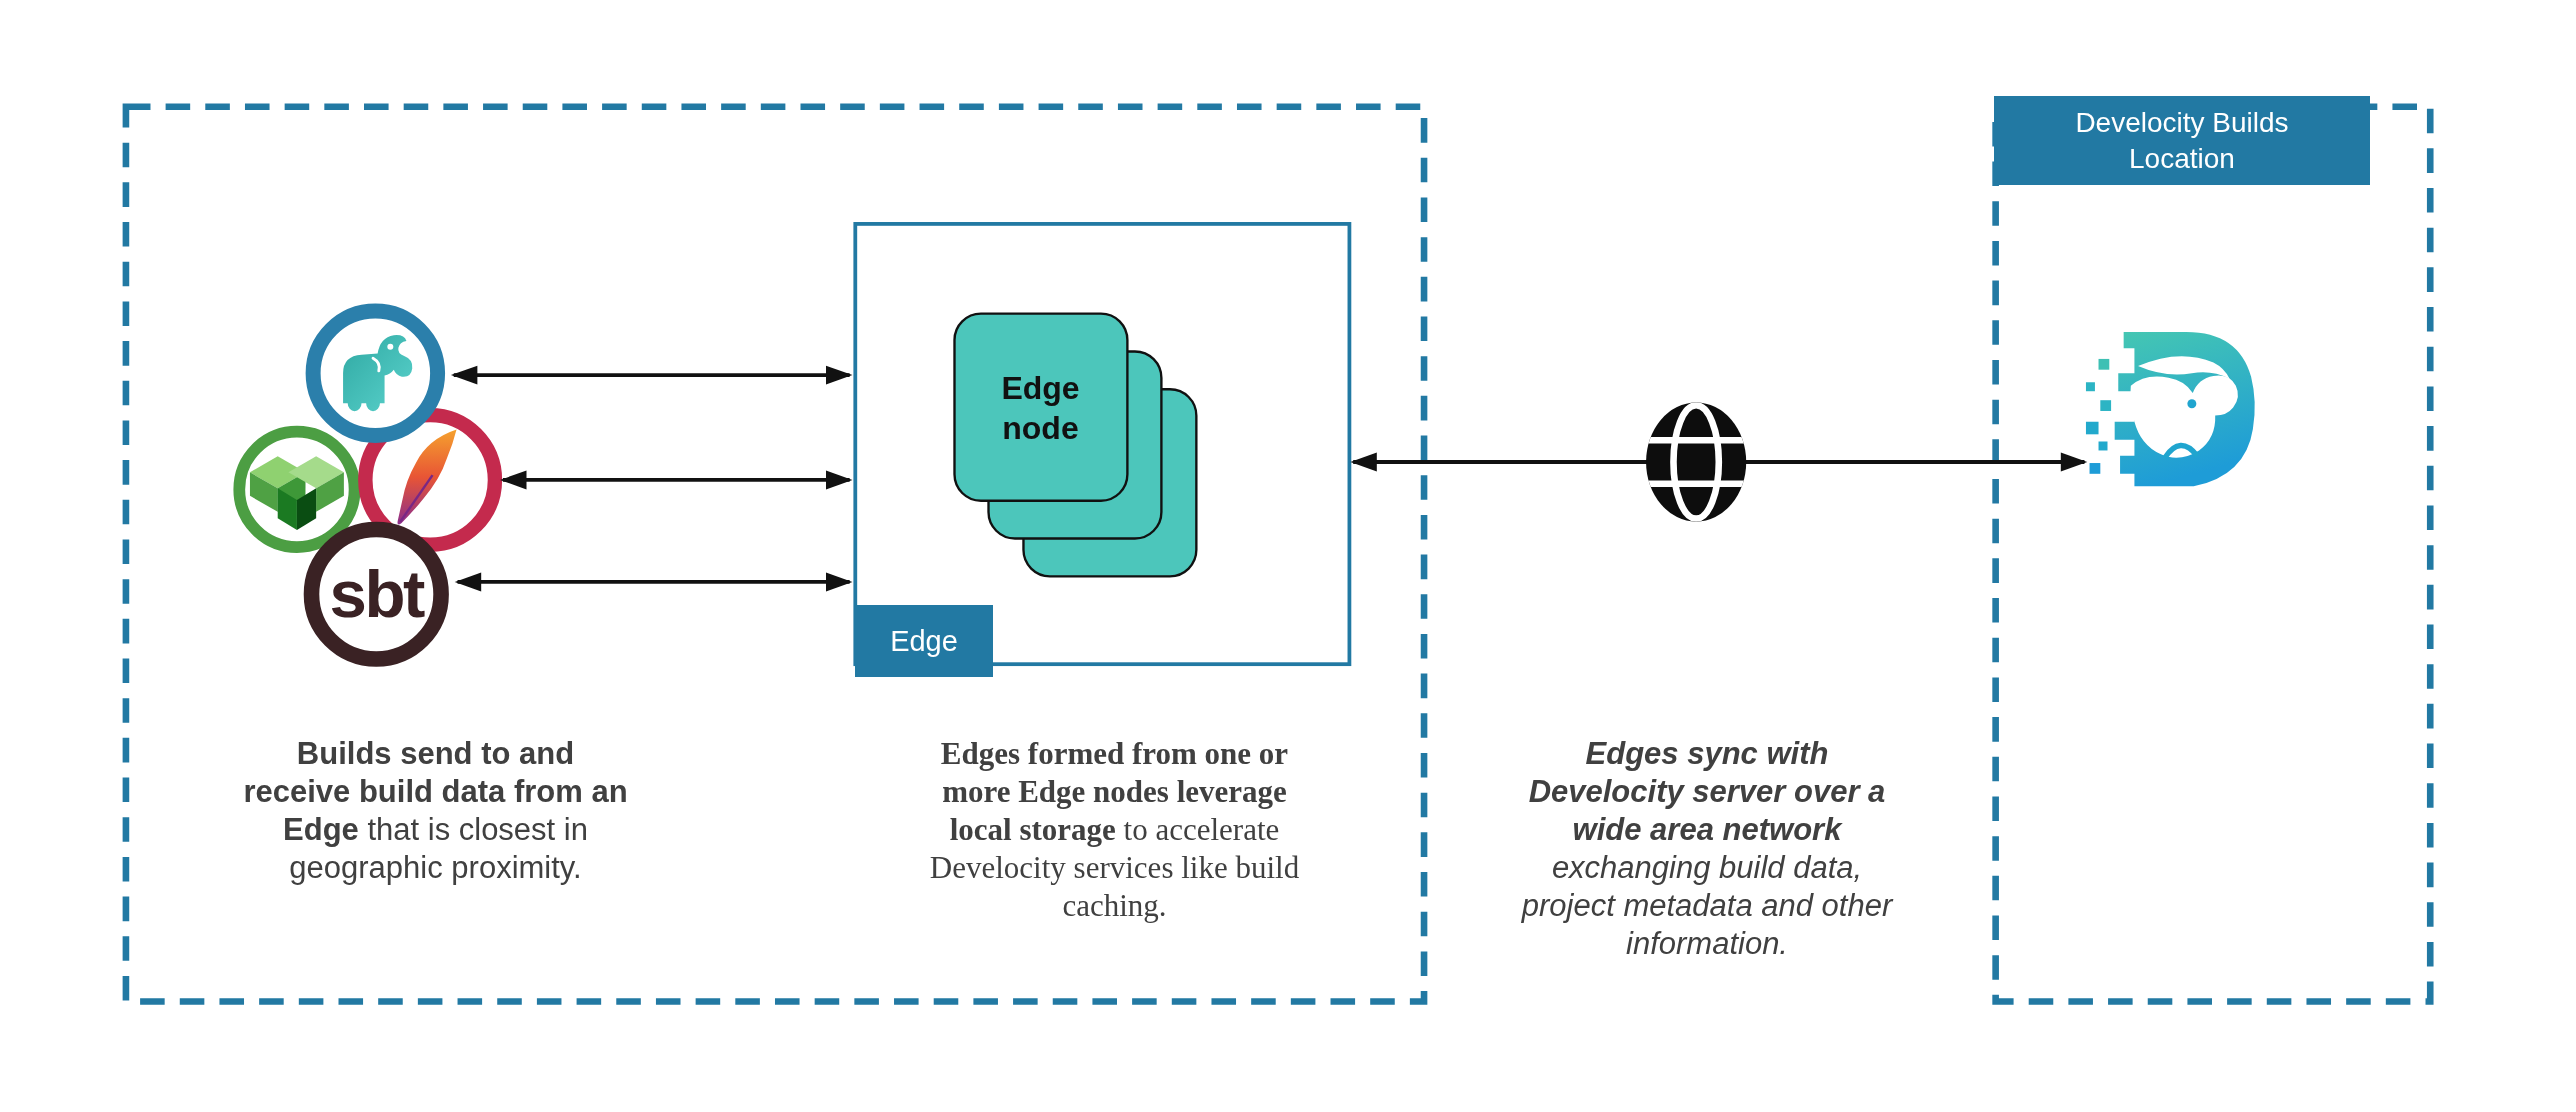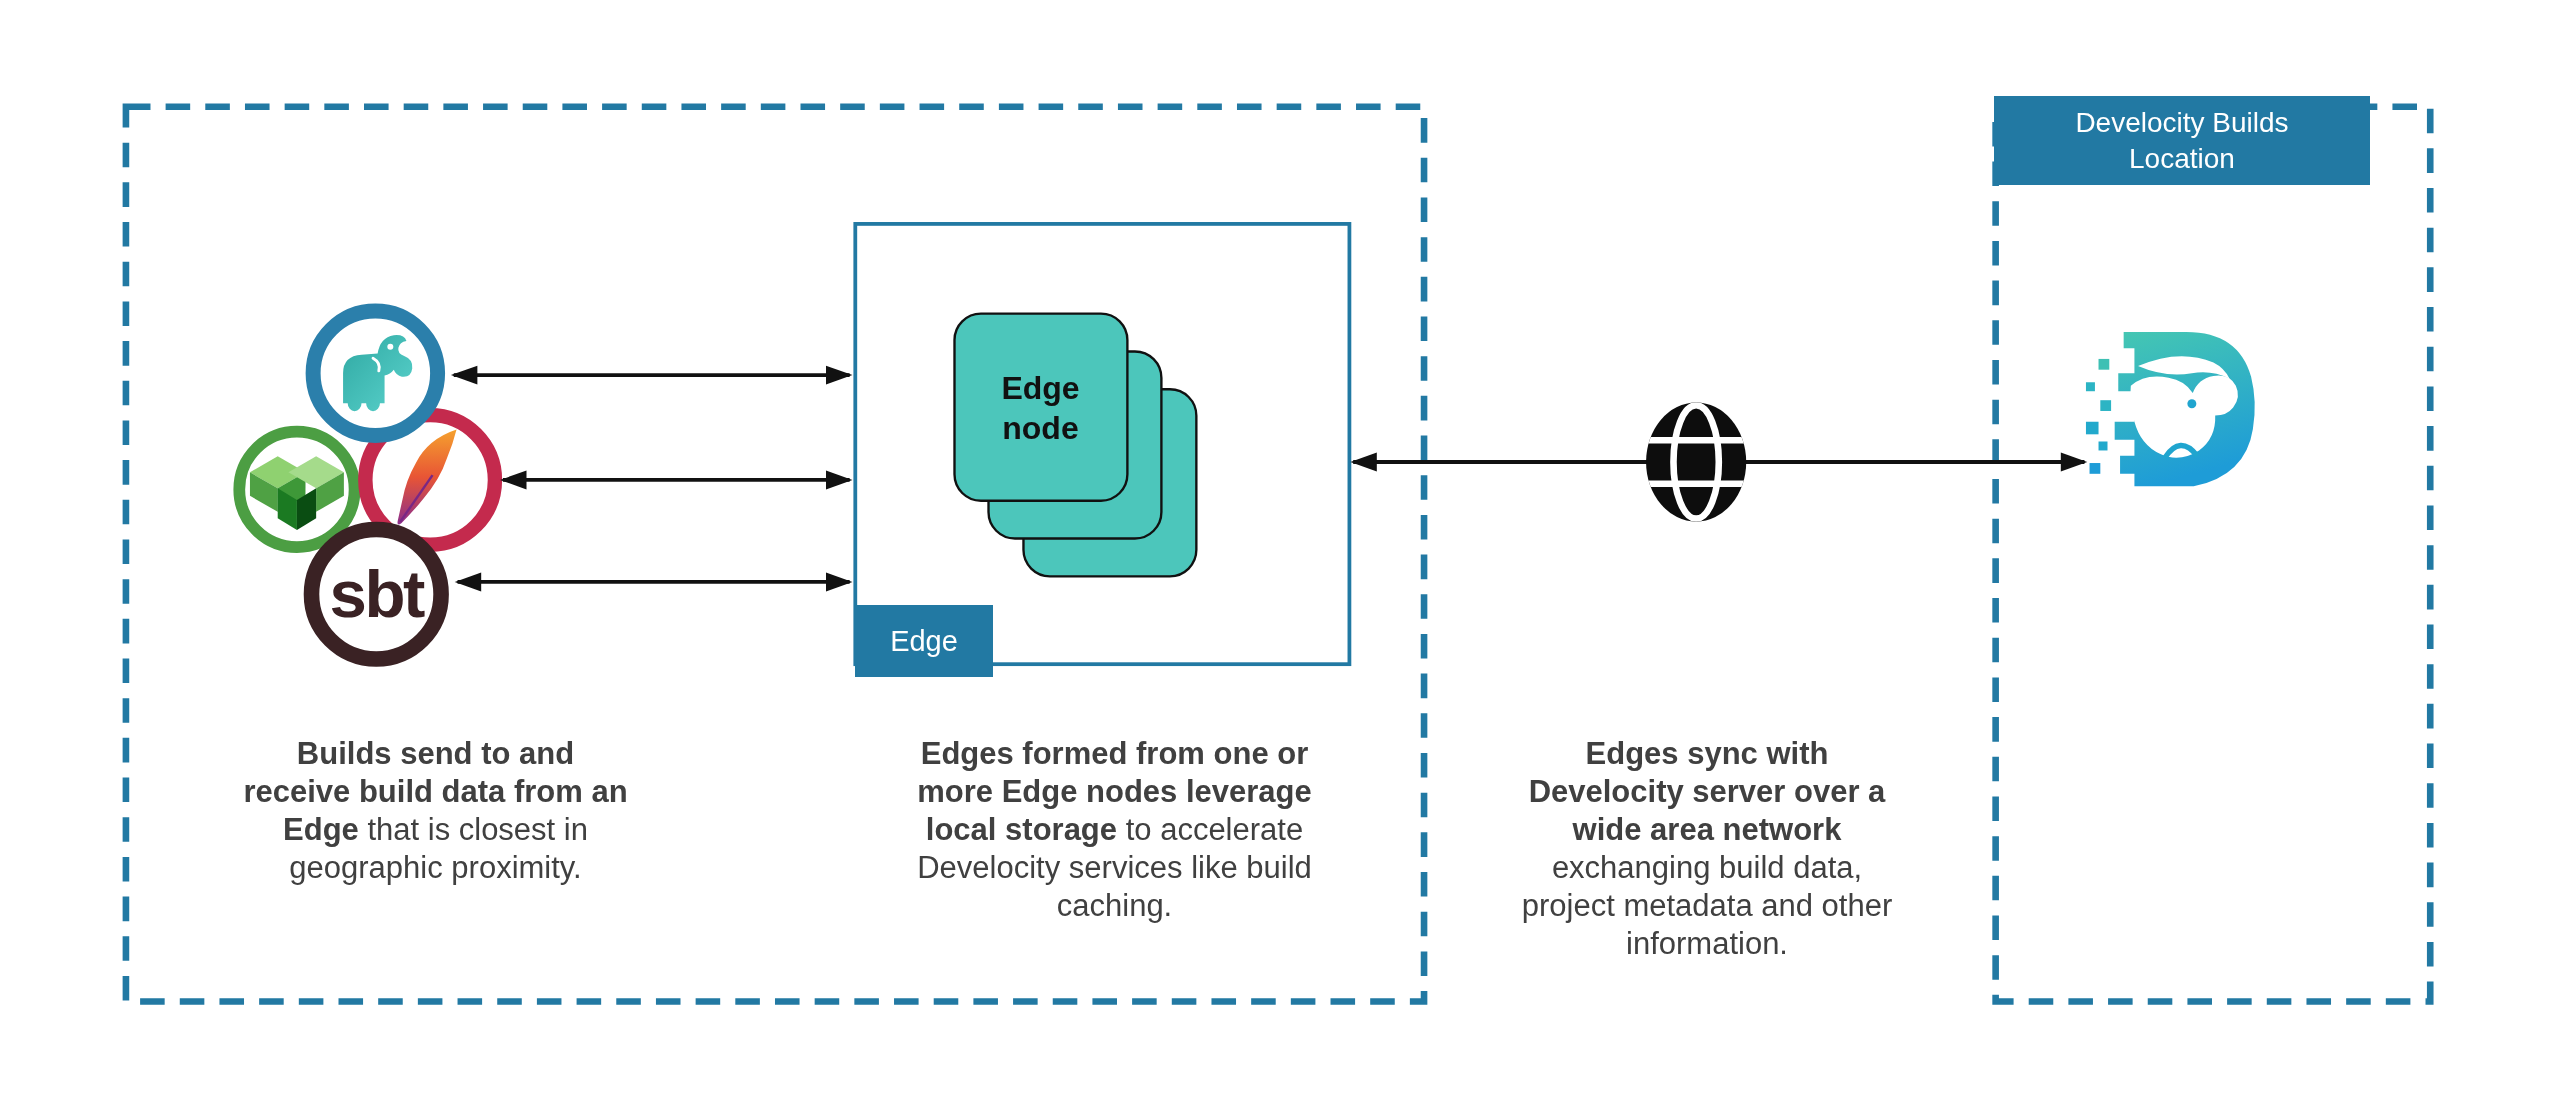--- a/index.html
+++ b/index.html
@@ -146,19 +146,19 @@
   </div>
 
   <div class="edge-node-text">Edge
 node</div>
   <div class="edge-label">
     <span>Edge</span>
   </div>
 
   <p class="caption" style="left:242px;top:735px;width:387px;margin:0;"><b>Builds send to and receive build data from an Edge</b><span> that is closest in geographic proximity.</span></p>
 
-  <p class="caption" style="left:916px;top:735px;width:397px;margin:0;"><b>Edges formed from one or more Edge nodes leverage local storage</b><span> to accelerate Develocity services like build caching.</span></p>
+  <p class="caption" style="left:916px;top:735px;width:397px;margin:0;font-family:Liberation Serif, serif;"><b>Edges formed from one or more Edge nodes leverage local storage</b><span> to accelerate Develocity services like build caching.</span></p>
 
-  <p class="caption" style="left:1504px;top:735px;width:406px;margin:0;"><b>Edges sync with Develocity server over a wide area network</b><span> exchanging build data, project metadata and other information.</span></p>
+  <p class="caption" style="left:1504px;top:735px;width:406px;margin:0;font-style:italic;"><b>Edges sync with Develocity server over a wide area network</b><span> exchanging build data, project metadata and other information.</span></p>
 
 
 </div>
 
 
 </body></html>

